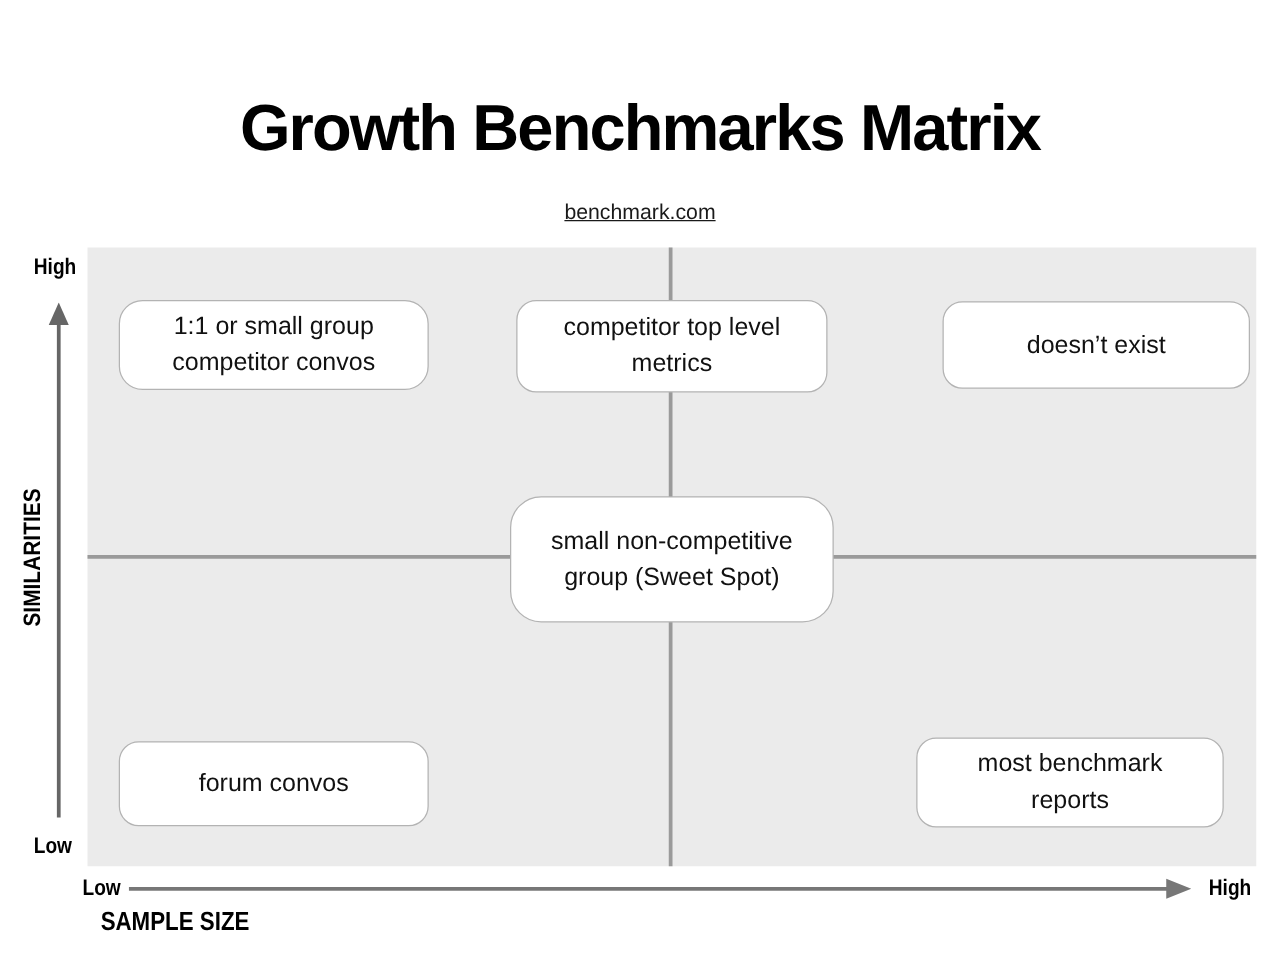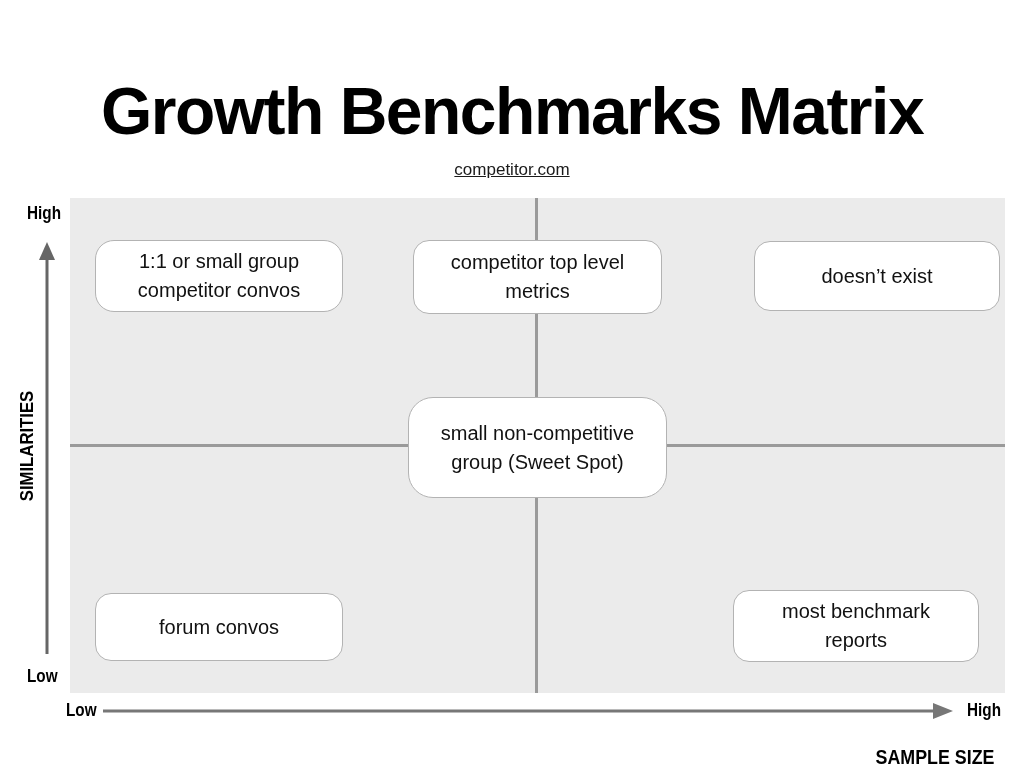--- a/index.html
+++ b/index.html
@@ -15,21 +15,21 @@
     background: #ffffff;
     overflow: hidden;
   }
   .title {
     position: absolute;
     top: 75px;
     left: 0;
     width: 100%;
     margin: 0;
     text-align: center;
-    font-size: 66px;
+    font-size: 52px;
     font-weight: bold;
     letter-spacing: -1.5px;
     line-height: 1.1;
     color: #000000;
   }
   .subtitle {
     position: absolute;
     top: 160px;
     left: 0;
     width: 100%;
@@ -103,42 +103,42 @@
     text-align: center;
     font-size: 19px;
     transform: rotate(-90deg) scaleX(0.88);
     transform-origin: center center;
   }
   .x-low  { left: 66px;  top: 700px; }
   .x-high { left: 967px; top: 700px; }
   .x-title-wrap {
     position: absolute;
     left: 70px;
-    top: 745px;
+    top: 726px;
     width: 935px;
-    text-align: right;
+    text-align: left;
   }
   .x-title-wrap span {
     display: inline-block;
     font-weight: bold;
     font-size: 21px;
     color: #000000;
     transform: scaleX(0.85);
     transform-origin: center center;
   }
   .y-arrow { position: absolute; left: 36px; top: 242px; }
   .x-arrow { position: absolute; left: 103px; top: 700px; }
 </style>
 </head>
 <body>
 
 <div class="slide">
 
   <h1 class="title">Growth Benchmarks Matrix</h1>
-  <a class="subtitle">competitor.com</a>
+  <a class="subtitle">benchmark.com</a>
 
   <div class="plot">
     <div class="vline"></div>
     <div class="hline"></div>
 
     <div class="box b0">1:1 or small group
 competitor convos</div>
     <div class="box b1">competitor top level
 metrics</div>
     <div class="box b2">doesn’t exist</div>

